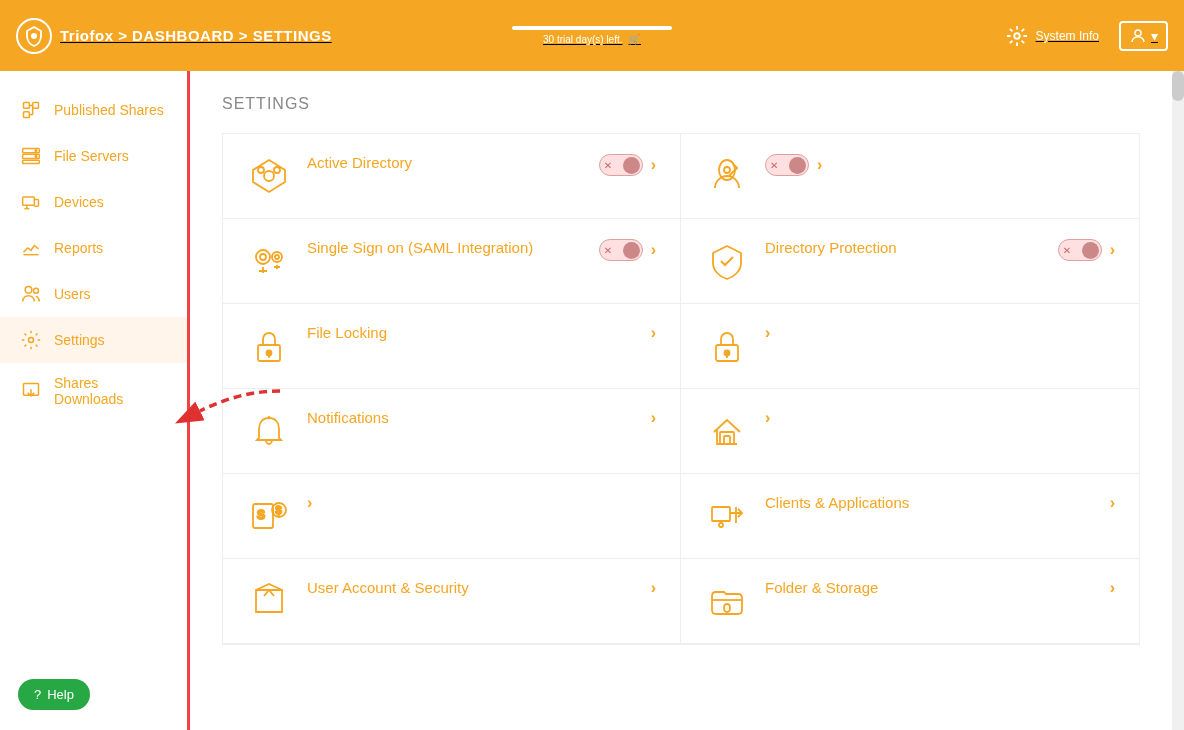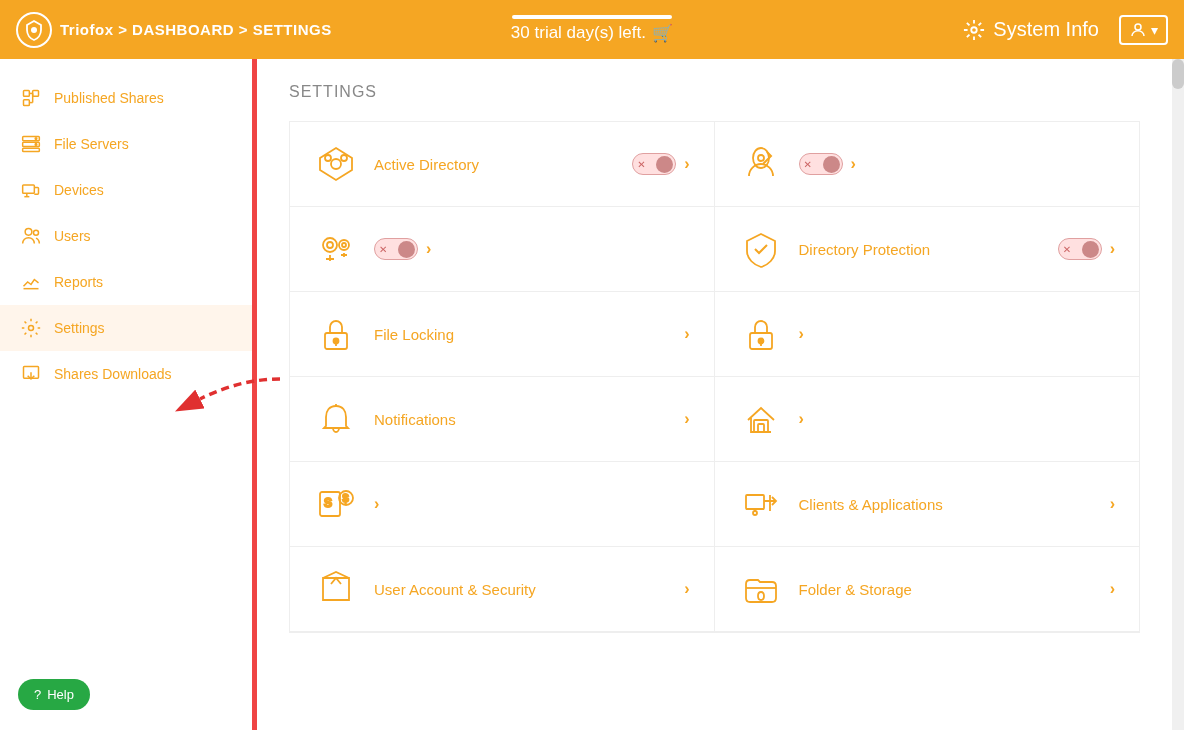--- a/index.html
+++ b/index.html
@@ -1,25 +1,26 @@
 <!DOCTYPE html>
 <html><head>
   <meta charset="utf-8">
   <style>
     * { box-sizing: border-box; margin: 0; padding: 0; }
     body { font-family: Arial, sans-serif; background: #f5f5f5; width: 1184px; height: 730px; overflow: hidden; display: flex; flex-direction: column; }
 
     
     .header {
       background: #F5A623;
-      height: 59px;
+      height: 71px;
       display: flex;
       align-items: center;
       padding: 0 16px;
       flex-shrink: 0;
+      text-decoration: underline;
     }
     .header-left {
       display: flex;
       align-items: center;
       gap: 8px;
       flex: 1;
     }
     .header-logo {
       width: 36px;
       height: 36px;
@@ -44,38 +45,38 @@
       gap: 4px;
     }
     .trial-bar {
       width: 160px;
       height: 4px;
       background: white;
       border-radius: 2px;
     }
     .trial-text {
       color: white;
-      font-size: 17px;
-      display: flex;
-      align-items: flex-start;
+      font-size: 10px;
+      display: flex;
+      align-items: flex-end;
       gap: 6px;
     }
     .header-right {
       display: flex;
       align-items: center;
       gap: 20px;
       flex: 1;
       justify-content: flex-end;
     }
     .system-info {
       display: flex;
       align-items: center;
       gap: 8px;
       color: white;
-      font-size: 20px;
+      font-size: 12px;
       cursor: pointer;
     }
     .user-btn {
       border: 2px solid white;
       border-radius: 4px;
       padding: 4px 8px;
       color: white;
       display: flex;
       align-items: center;
       gap: 4px;
@@ -85,23 +86,23 @@
 
     
     .main-container {
       display: flex;
       flex: 1;
       overflow: hidden;
     }
 
     
     .sidebar {
-      width: 257px;
+      width: 190px;
       background: white;
-      border-right: 5px solid #ef4444;
+      border-right: 3px solid #ef4444;
       flex-shrink: 0;
       padding: 16px 0;
       position: relative;
     }
     .sidebar-item {
       display: flex;
       align-items: center;
       gap: 12px;
       padding: 12px 20px;
       color: #F5A623;
@@ -146,21 +147,21 @@
 
     
     .settings-grid {
       display: grid;
       grid-template-columns: 1fr 1fr;
       border: 1px solid #eee;
       border-top: none;
     }
     .settings-item {
       display: flex;
-      align-items: center;
+      align-items: flex-start;
       gap: 16px;
       padding: 20px 24px;
       border-bottom: 1px solid #eee;
       cursor: pointer;
       position: relative;
     }
     .settings-item:nth-child(odd) {
       border-right: 1px solid #eee;
     }
     .settings-icon {
@@ -320,37 +321,37 @@
           <line x1="7" y1="20" x2="7" y2="16"></line>
           <line x1="4" y1="20" x2="10" y2="20"></line>
         </svg>
       </div>
       <span class="sidebar-item-label">Devices</span>
     </div>
 
     <div class="sidebar-item">
       <div class="sidebar-item-icon">
         <svg width="20" height="20" viewBox="0 0 24 24" fill="none" stroke="#F5A623" stroke-width="1.8">
+          <polyline points="3,17 8,12 12,15 16,9 21,13"></polyline>
+          <line x1="3" y1="20" x2="21" y2="20"></line>
+        </svg>
+      </div>
+      <span class="sidebar-item-label">Reports</span>
+    </div>
+
+    <div class="sidebar-item">
+      <div class="sidebar-item-icon">
+        <svg width="20" height="20" viewBox="0 0 24 24" fill="none" stroke="#F5A623" stroke-width="1.8">
           <circle cx="9" cy="7" r="4"></circle>
           <path d="M2 21c0-4 3.1-7 7-7s7 3 7 7"></path>
           <circle cx="18" cy="8" r="3"></circle>
           <path d="M22 21c0-3-1.8-5.5-4-6.5"></path>
         </svg>
       </div>
       <span class="sidebar-item-label">Users</span>
-    </div>
-
-    <div class="sidebar-item">
-      <div class="sidebar-item-icon">
-        <svg width="20" height="20" viewBox="0 0 24 24" fill="none" stroke="#F5A623" stroke-width="1.8">
-          <polyline points="3,17 8,12 12,15 16,9 21,13"></polyline>
-          <line x1="3" y1="20" x2="21" y2="20"></line>
-        </svg>
-      </div>
-      <span class="sidebar-item-label">Reports</span>
     </div>
 
     <div class="sidebar-item active">
       <div class="sidebar-item-icon">
         <svg width="20" height="20" viewBox="0 0 24 24" fill="none" stroke="#F5A623" stroke-width="1.8">
           <circle cx="12" cy="12" r="3"></circle>
           <path d="M12 1v3M12 20v3M4.22 4.22l2.12 2.12M17.66 17.66l2.12 2.12M1 12h3M20 12h3M4.22 19.78l2.12-2.12M17.66 6.34l2.12-2.12"></path>
         </svg>
       </div>
       <span class="sidebar-item-label">Settings</span>
@@ -425,20 +426,21 @@
         <div class="settings-icon">
           <svg width="40" height="40" viewBox="0 0 40 40" fill="none" stroke="#F5A623" stroke-width="1.8">
             <circle cx="14" cy="16" r="7"></circle>
             <circle cx="14" cy="16" r="3"></circle>
             <circle cx="28" cy="16" r="5"></circle>
             <circle cx="28" cy="16" r="2"></circle>
             <path d="M14 26v6M10 30h8"></path>
             <path d="M28 24v4M25 26h6"></path>
           </svg>
         </div>
+        <span class="settings-item-label">Single Sign on (SAML Integration)</span>
         <div class="settings-item-controls">
           <div class="toggle-btn">
             <span class="x-mark">✕</span>
             <span class="knob"></span>
           </div>
           <span class="chevron">›</span>
         </div>
       </div>
 
       <div class="settings-item">

